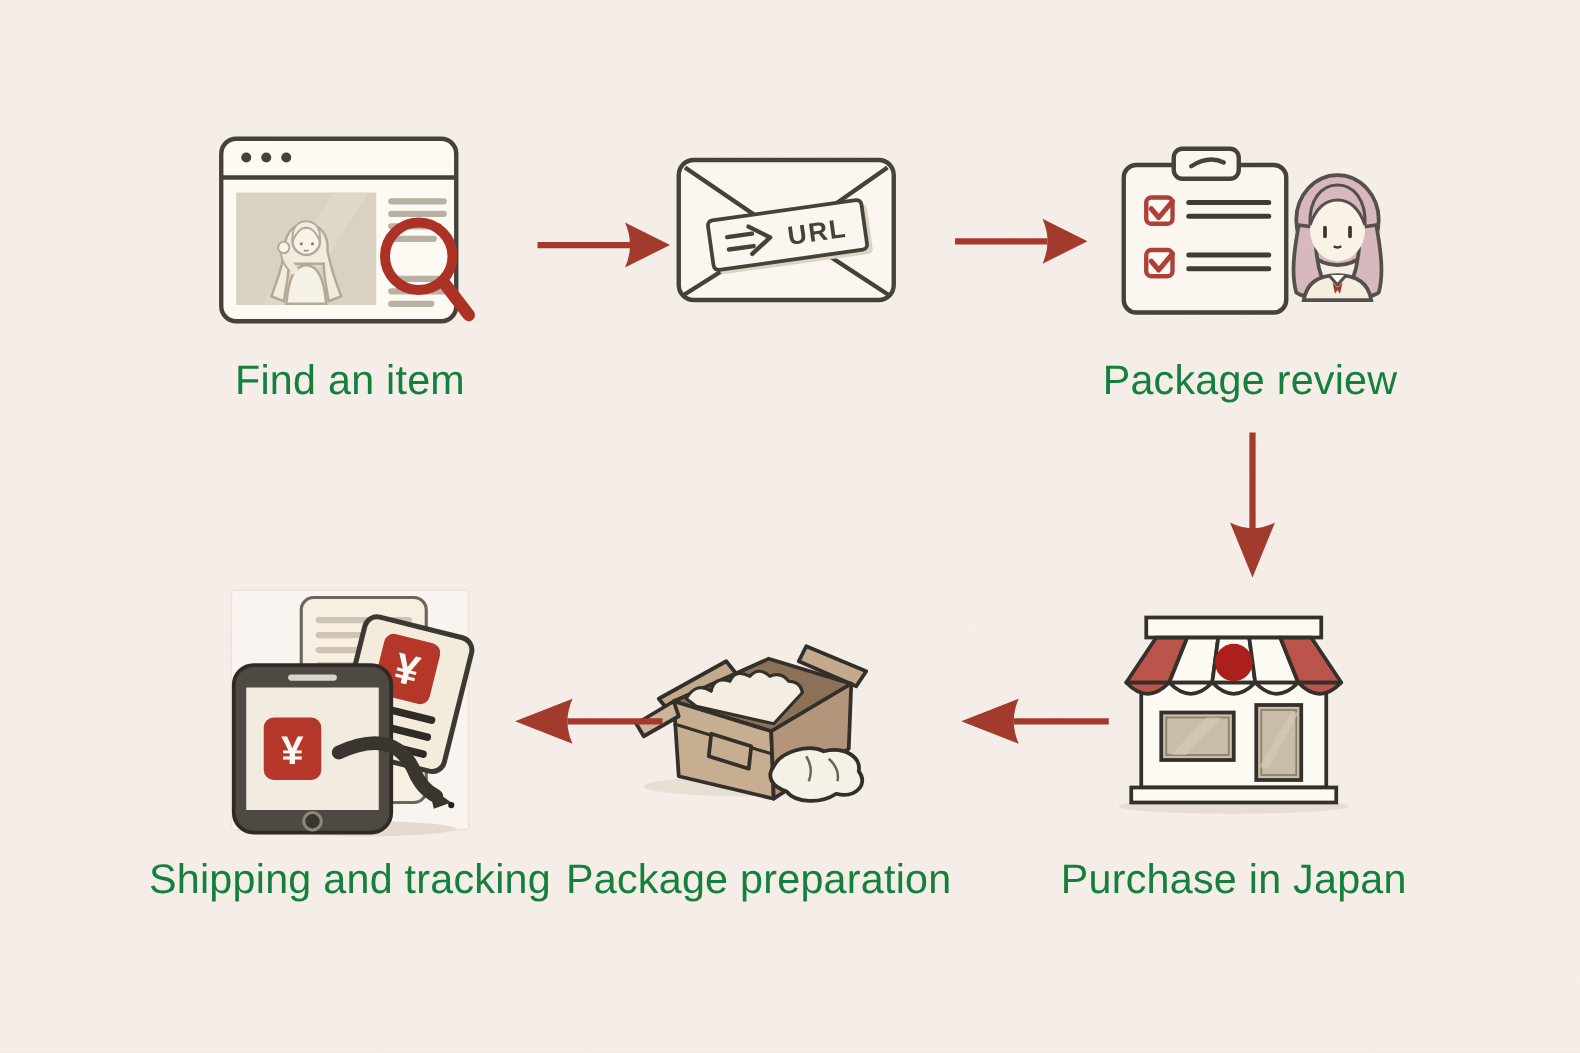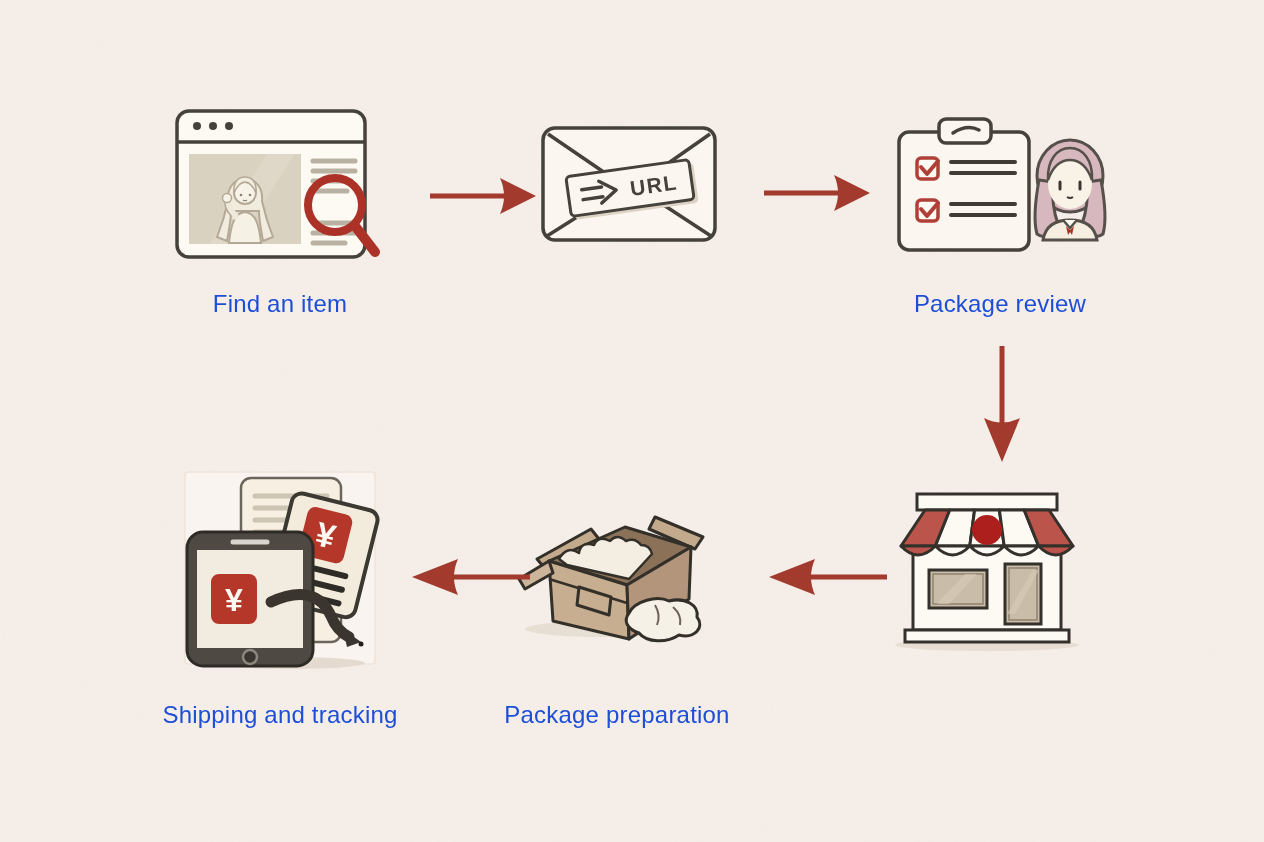--- a/index.html
+++ b/index.html
@@ -7,24 +7,24 @@
   #stage{
     position:relative; width:1264px; height:842px; overflow:hidden;
     background:#f6efe9;
   }
   #texture{position:absolute; left:0; top:0; width:1264px; height:842px; pointer-events:none;}
   .step{position:absolute; display:flex; flex-direction:column; align-items:center;}
   .icon-box{display:flex; align-items:center; justify-content:center; width:100%;}
   .icon-box.top{height:158px;}
   .icon-box.bottom{height:200px;}
   .step-label{
-    margin-top:25px; text-align:center; font-size:24px; line-height:30px;
-    color:#1d4ed8; letter-spacing:.2px; white-space:nowrap;
+    margin-top:25px; text-align:center; font-size:33px; line-height:30px;
+    color:#15803d; letter-spacing:.2px; white-space:nowrap;
   }
-  .bottom-row .step-label{margin-top:30px;}
+  .bottom-row .step-label{margin-top:18px;}
   .arrow{position:absolute;}
   svg{overflow:visible; display:block;}
 </style>
 </head>
 <body>
 
 <div id="stage">
 
   <svg id="texture" width="1264" height="842">
     <defs>
@@ -176,28 +176,29 @@
           <polygon points="50,116 78,86 90,86 62,116" fill="#d8cdbb" opacity="0.6"></polygon>
         </g>
         <g>
           <rect x="118" y="76" width="36" height="60" fill="#c9bca8" stroke="#34302b" stroke-width="3"></rect>
           <rect x="122" y="80" width="28" height="52" fill="none" stroke="#8e8270" stroke-width="1.5"></rect>
           <polygon points="120,126 146,82 152,82 128,126" fill="#d8cdbb" opacity="0.6"></polygon>
         </g>
         <rect x="18" y="142" width="164" height="12" fill="#fdfaf4" stroke="#34302b" stroke-width="3"></rect>
       </svg>
     </div>
+    <div class="step-label">Purchase in Japan</div>
   </div>
 
   <svg class="arrow" style="left:763px; top:557px;" width="126" height="40" viewBox="0 0 126 40">
     <line x1="124" y1="20" x2="48" y2="20" stroke="#a23a2e" stroke-width="5"></line>
     <path d="M52,2 L6,20 L52,38 Q44,20 52,2 Z" fill="#a23a2e"></path>
   </svg>
 
-  <div class="step bottom-row" style="left:477px; top:470px; width:280px;justify-content:center;">
+  <div class="step bottom-row" style="left:467px; top:470px; width:280px;justify-content:center;">
     <div class="icon-box bottom">
       <svg width="220" height="150" viewBox="0 0 220 150">
         <ellipse cx="100" cy="134" rx="82" ry="8" fill="#e3d9ce" opacity="0.8"></ellipse>
         <polygon points="30,64 84,34 92,44 40,76" fill="#c4aa8c" stroke="#332f29" stroke-width="3" stroke-linejoin="round"></polygon>
         <polygon points="148,22 196,42 188,54 142,34" fill="#c4aa8c" stroke="#332f29" stroke-width="3" stroke-linejoin="round"></polygon>
         <polygon points="42,66 118,32 184,52 120,90" fill="#8a7158" stroke="#332f29" stroke-width="3" stroke-linejoin="round"></polygon>
         <path d="M52,64 q8,-14 20,-6 q2,-12 15,-8 q4,-10 16,-4 q7,-8 16,0 q9,-4 15,4 q9,0 11,9 L122,84 L60,70 Z" fill="#f4eee2" stroke="#332f29" stroke-width="2.5" stroke-linejoin="round"></path>
         <polygon points="42,66 120,90 122,144 46,126" fill="#c8ae90" stroke="#332f29" stroke-width="3" stroke-linejoin="round"></polygon>
         <polygon points="120,90 184,52 182,104 122,144" fill="#b2957a" stroke="#332f29" stroke-width="3" stroke-linejoin="round"></polygon>
         <line x1="42" y1="84" x2="120" y2="108" stroke="#332f29" stroke-width="2.5"></line>

